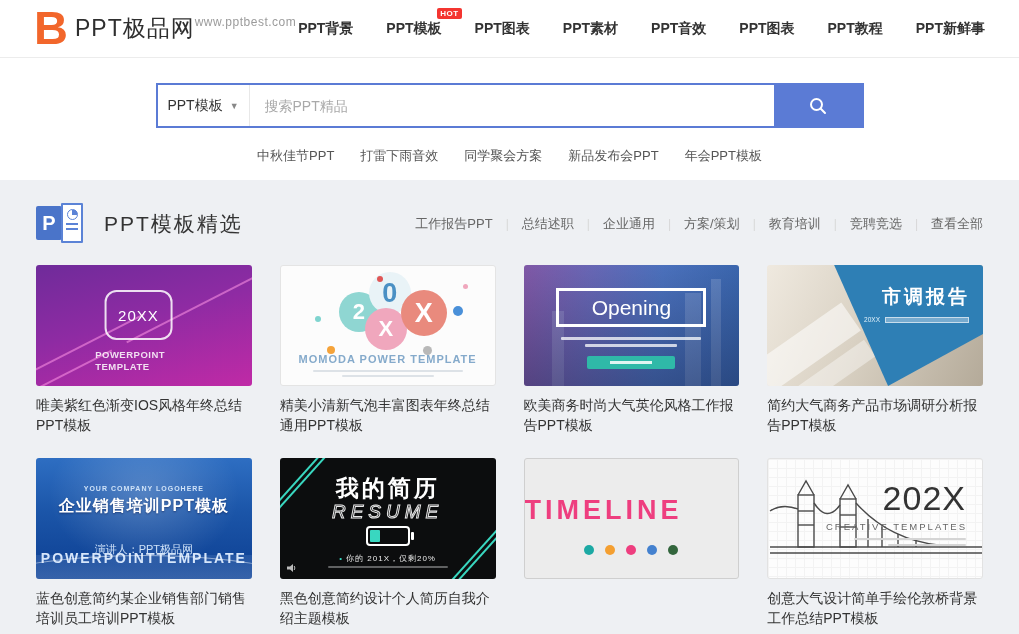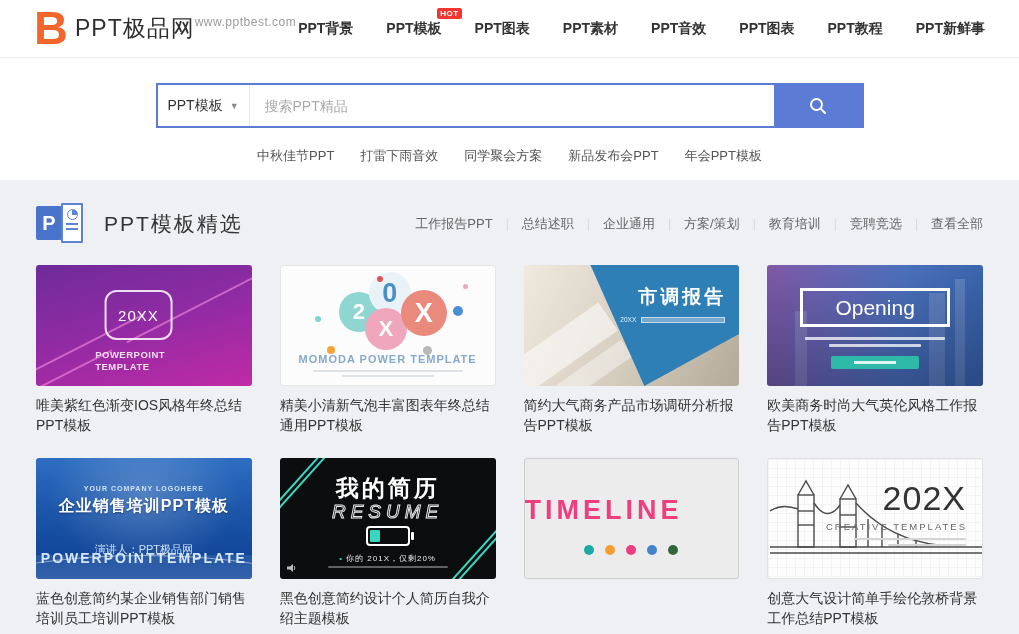--- a/index.html
+++ b/index.html
@@ -235,46 +235,46 @@
         <i class="dot" style="left:142px;top:80px;width:9px;height:9px;background:#b8b8b8"></i>
         <i class="dot" style="left:182px;top:18px;width:5px;height:5px;background:#f0a7bd"></i>
         <div class="brand">MOMODA POWER TEMPLATE</div>
         <i class="bar" style="bottom:13px;width:150px;"></i>
         <i class="bar" style="bottom:8px;width:92px;"></i>
       </div>
       <div class="card-title">精美小清新气泡丰富图表年终总结通用PPT模板</div>
     </div>
 
     <div class="card">
-      <div class="thumb t3">
-        <i class="paper p1"></i>
-          <i class="paper p2"></i>
-        <div class="wedge"></div>
-        <div class="heading">市调报告</div>
-        <div class="subline">
-          <span>20XX</span>
-          <i class="tagbar"></i>
-        </div>
-      </div>
-      <div class="card-title">简约大气商务产品市场调研分析报告PPT模板</div>
-    </div>
-
-    <div class="card">
       <div class="thumb t4">
         <i class="tower tw1"></i>
           <i class="tower tw2"></i>
           <i class="tower tw3"></i>
         <div class="o-box">Opening</div>
         <i class="bar" style="top:72px;width:140px;"></i>
         <i class="bar" style="top:79px;width:92px;"></i>
         <div class="btn">
             <i></i>
           </div>
       </div>
       <div class="card-title">欧美商务时尚大气英伦风格工作报告PPT模板</div>
+    </div>
+
+    <div class="card">
+      <div class="thumb t3">
+        <i class="paper p1"></i>
+          <i class="paper p2"></i>
+        <div class="wedge"></div>
+        <div class="heading">市调报告</div>
+        <div class="subline">
+          <span>20XX</span>
+          <i class="tagbar"></i>
+        </div>
+      </div>
+      <div class="card-title">简约大气商务产品市场调研分析报告PPT模板</div>
     </div>
 
     <div class="card">
       <div class="thumb t5">
         <div class="top">YOUR COMPANY LOGOHERE</div>
         <div class="heading">企业销售培训PPT模板</div>
         <div class="sub">POWERPOINTTEMPLATE</div>
         <div class="speaker">演讲人：PPT极品网</div>
         <i class="arc"></i>
           <i class="skyline"></i>

